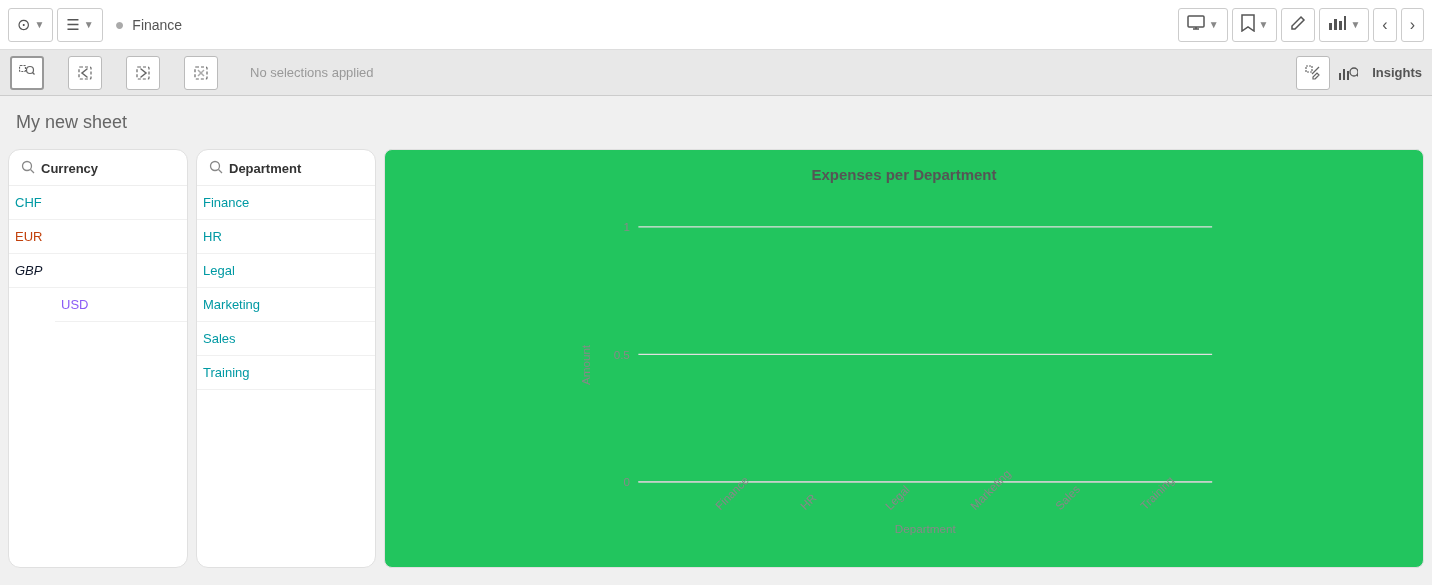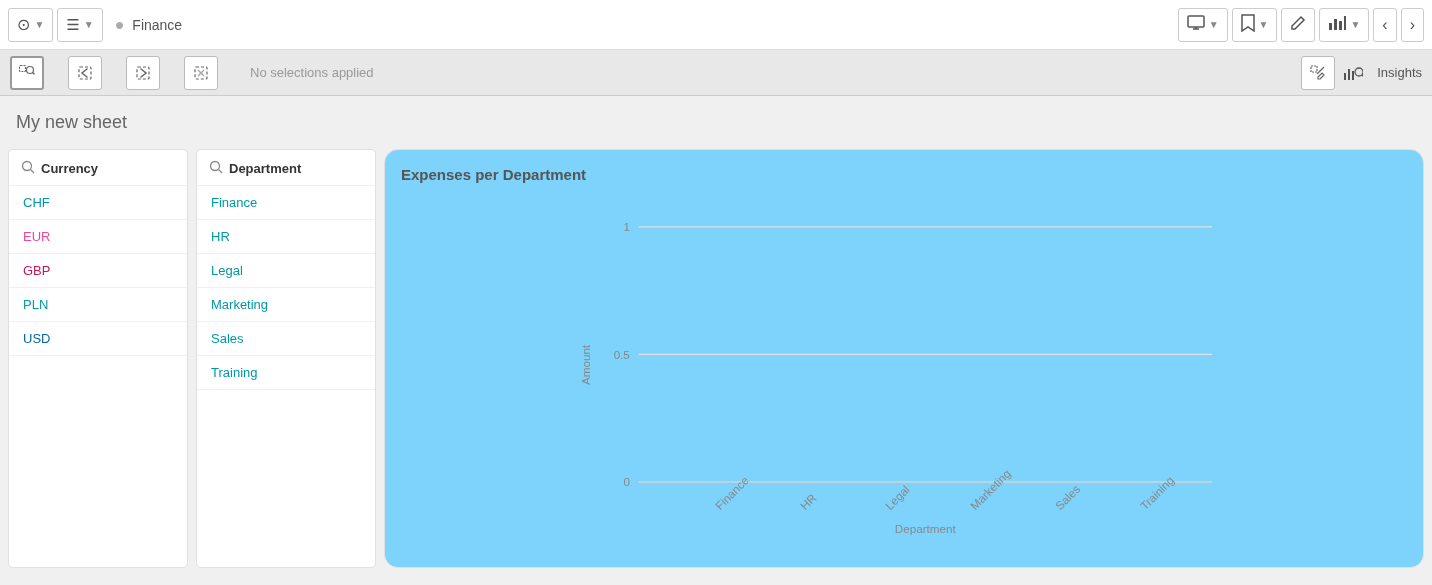--- a/index.html
+++ b/index.html
@@ -30,58 +30,58 @@
     .selection-bar-right { display: flex; align-items: center; gap: 8px; }
     .sel-btn {
       display: flex; align-items: center; justify-content: center;
       width: 34px; height: 34px; border: 1px solid #bbb; border-radius: 3px;
       background: #fff; cursor: pointer; color: #666;
     }
     .sel-btn.active { border: 2px solid #999; }
     .no-selection-text { color: #999; font-size: 13px; margin-left: 8px; }
     .insights-btn {
       display: flex; align-items: center; gap: 14px; cursor: pointer;
-      color: #555; font-size: 13px; font-weight: 400;
+      color: #555; font-size: 13px; font-weight: 700;
     }
 
     
     .sheet-title-area {
       background: #f0f0f0; padding: 16px 16px 8px 16px;
     }
     .sheet-title {
       font-size: 18px; font-weight: 300; color: #666;
     }
 
     
     .main-content {
       display: flex; background: #f0f0f0; padding: 8px 8px 8px 8px;
       gap: 8px; height: calc(585px - 50px - 46px - 54px);
     }
 
     
     .filter-panel {
-      background: #fff; border: 1px solid #e0e0e0; border-radius: 5px;
+      background: #fff; border: 1px solid #e0e0e0; border-radius: 12px;
       width: 180px; min-width: 180px;
       display: flex; flex-direction: column;
     }
     .filter-header {
       display: flex; align-items: center; gap: 6px;
       padding: 10px 12px 8px 12px; border-bottom: 1px solid #eee;
       font-weight: 600; font-size: 13px; color: #333;
     }
     .filter-items { flex: 1; overflow-y: auto; }
     .filter-item {
-      padding: 9px 14px; border-bottom: 1px solid #f0f0f0;
+      padding: 9px 6px; border-bottom: 1px solid #f0f0f0;
       color: #0099a3; cursor: pointer; font-size: 13px;
     }
 
     
     .chart-panel {
-      background: #7dd3fc; border: 1px solid #e0e0e0; border-radius: 14px;
-      flex: 1; padding: 16px;
+      background: #22c55e; border: 1px solid #e0e0e0; border-radius: 8px;
+      flex: 1; padding: 16px; text-align: center;
     }
     .chart-title {
       font-size: 15px; font-weight: 600; color: #555; margin-bottom: 12px;
     }
 
     
     .chart-container { width: 100%; height: 340px; position: relative; }
 
     
     .chevron { font-size: 10px; color: #888; }
@@ -212,24 +212,23 @@
       <span>
         <svg width="14" height="14" viewBox="0 0 14 14" fill="none">
           <circle cx="6" cy="6" r="4.5" stroke="#888" stroke-width="1.3" fill="none"></circle>
           <line x1="9.5" y1="9.5" x2="13" y2="13" stroke="#888" stroke-width="1.3"></line>
         </svg>
       </span>
       <span>Currency</span>
     </div>
     <div class="filter-items">
       <div class="filter-item" style="color:#0099a3;">CHF</div>
-      <div class="filter-item" style="color:#ec4899;">EUR</div>
-      <div class="filter-item" style="color:#be185d;">GBP</div>
-      <div class="filter-item" style="color:#0099a3;">PLN</div>
-      <div class="filter-item" style="color:#0369a1;">USD</div>
+      <div class="filter-item" style="color:#c2410c;">EUR</div>
+      <div class="filter-item" style="color:#0f172a;font-style:italic;">GBP</div>
+      <div class="filter-item" style="color:#8b5cf6;margin-left:46px;">USD</div>
     </div>
   </div>
 
   <div class="filter-panel">
     <div class="filter-header">
       <span>
         <svg width="14" height="14" viewBox="0 0 14 14" fill="none">
           <circle cx="6" cy="6" r="4.5" stroke="#888" stroke-width="1.3" fill="none"></circle>
           <line x1="9.5" y1="9.5" x2="13" y2="13" stroke="#888" stroke-width="1.3"></line>
         </svg>

